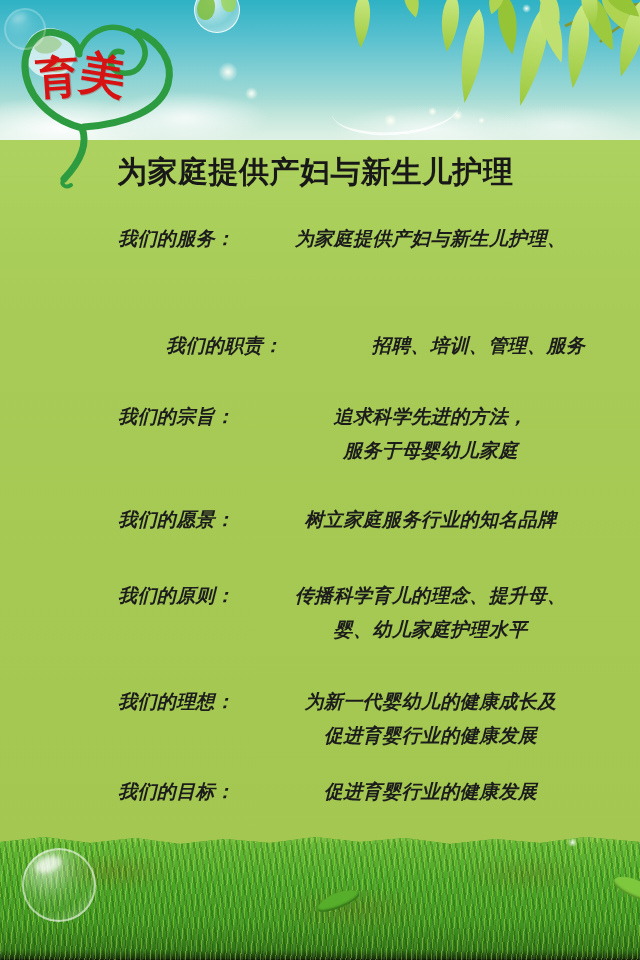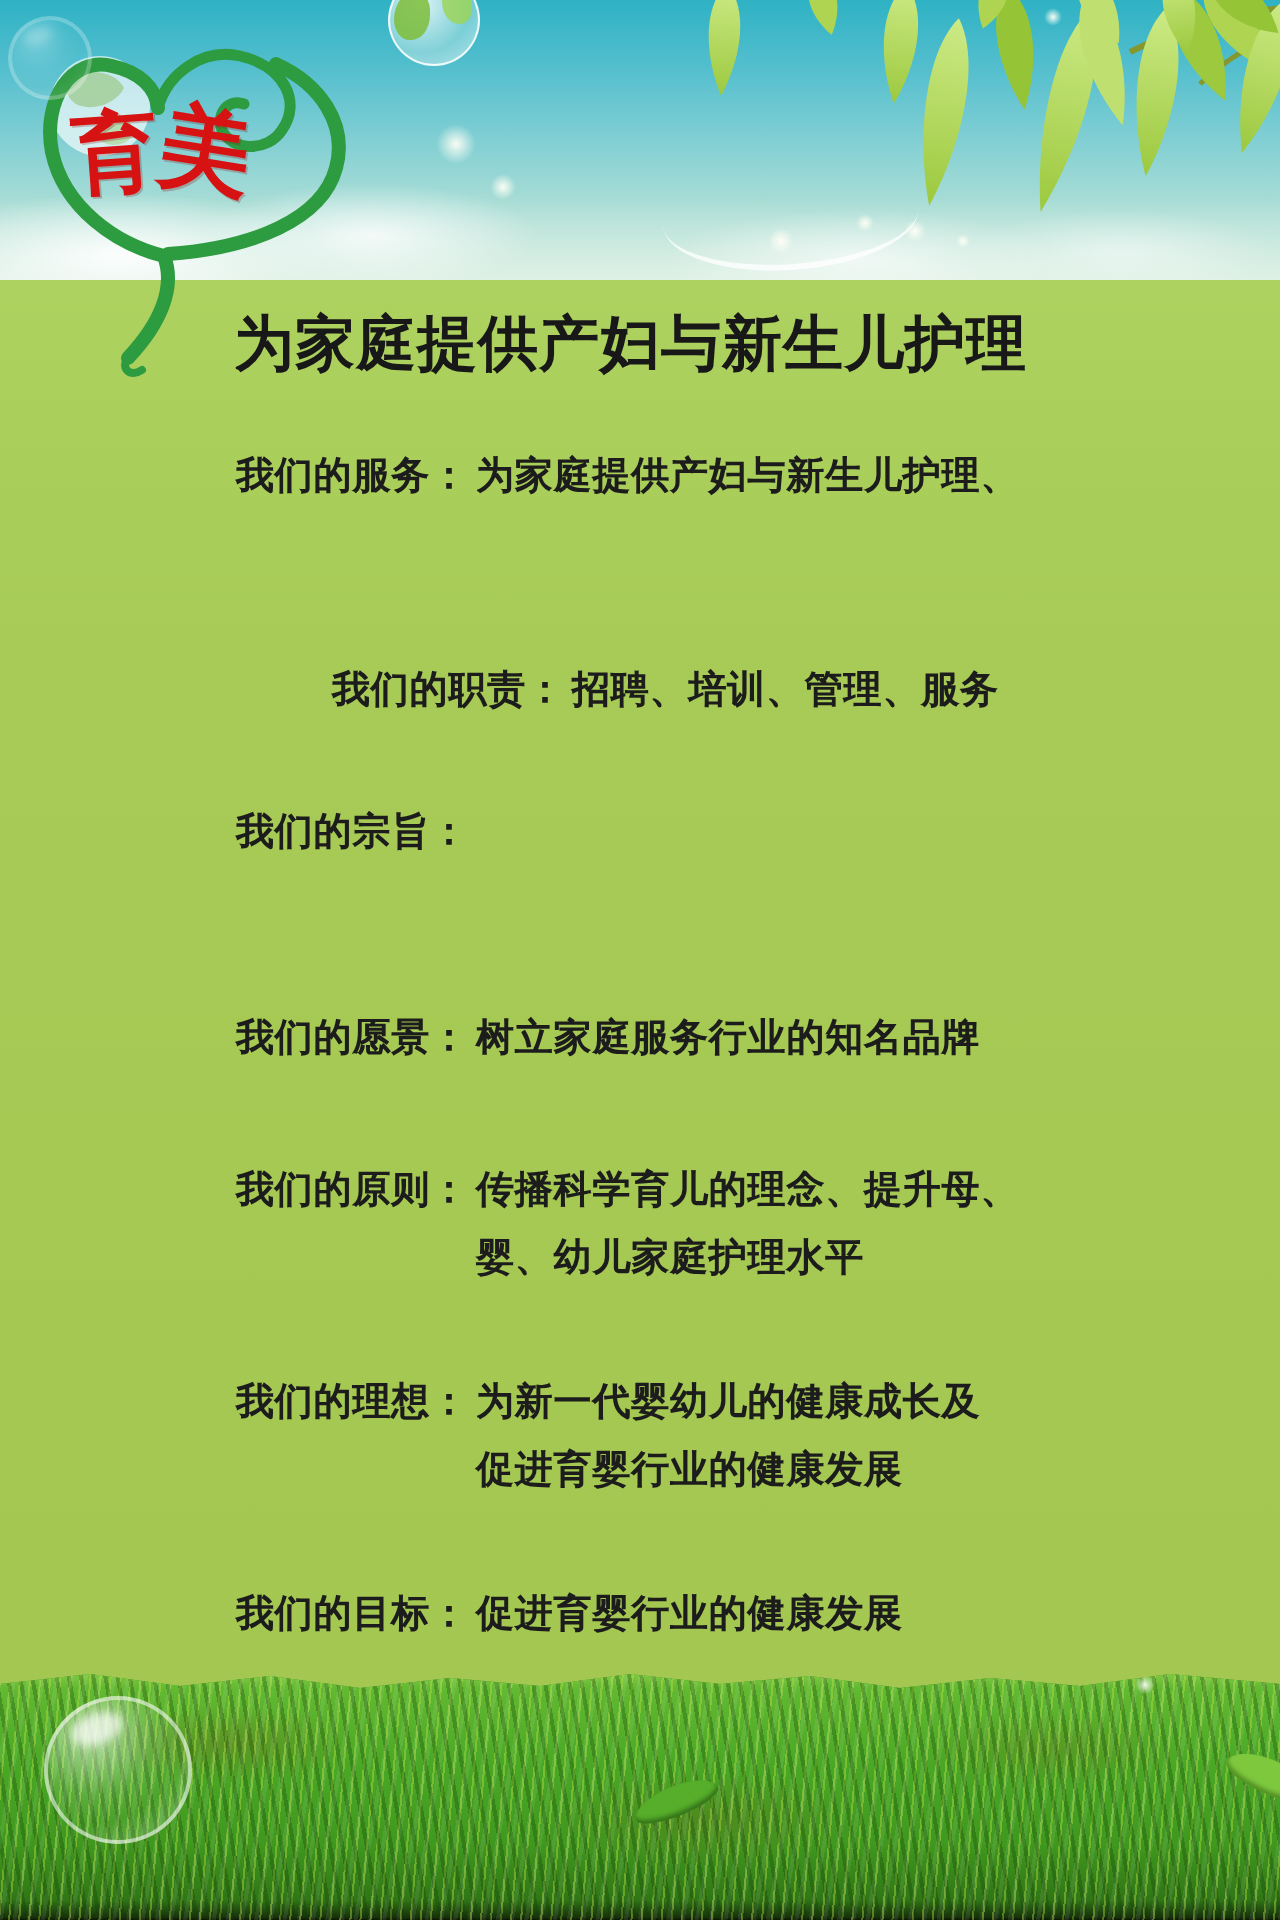--- a/index.html
+++ b/index.html
@@ -56,25 +56,25 @@
              text-shadow:1px 1px 0 rgba(140,10,10,.25);line-height:1;}
   .char-yu{left:36px;top:56px;font-size:43px;transform:rotate(-4deg);}
   .char-mei{left:80px;top:52px;font-size:46px;transform:rotate(9deg);}
 
   
   .leaves{position:absolute;left:300px;top:0;width:340px;height:170px;}
 
   
   .title{position:absolute;left:117px;top:152px;width:480px;
          font-size:30px;font-weight:bold;color:#181818;letter-spacing:.5px;}
-  .section{position:absolute;left:118px;width:505px;display:flex;align-items:flex-start;}
+  .section{position:absolute;left:118px;width:505px;display:flex;align-items:flex-start;font-style:italic;}
   .sec-label{flex:0 0 120px;font-size:19px;font-weight:bold;color:#1c1c1c;line-height:34px;letter-spacing:.4px;}
-  .sec-lines{flex:1;font-size:19px;font-weight:bold;color:#1c1c1c;line-height:34px;letter-spacing:.4px;}
+  .sec-lines{flex:1;font-size:19px;font-weight:bold;color:#1c1c1c;line-height:34px;letter-spacing:.4px;text-align:center;}
   .s1{top:222px;} .s2{top:329px;margin-left:48px;} .s3{top:400px;} .s4{top:503px;}
-  .s5{top:579px;} .s6{top:685px;} .s7{top:791px;}
+  .s5{top:579px;} .s6{top:685px;} .s7{top:775px;}
 
   
   .grass{position:absolute;left:0;top:834px;width:640px;height:126px;
     clip-path:polygon(0 8px,45px 3px,90px 9px,135px 4px,180px 10px,225px 5px,270px 9px,315px 3px,
       360px 8px,405px 4px,450px 10px,495px 5px,540px 9px,585px 3px,640px 8px,640px 126px,0 126px);
     background-color:#3f9c20;
     background-image:
       repeating-linear-gradient(100deg, rgba(255,255,255,.08) 0 2px, rgba(255,255,255,0) 2px 7px),
       repeating-linear-gradient(80deg, rgba(15,55,5,.28) 0 2px, rgba(15,55,5,0) 2px 6px),
       repeating-linear-gradient(95deg, rgba(190,225,70,.4) 0 1px, rgba(190,225,70,0) 1px 5px),
@@ -161,20 +161,24 @@
     </div>
   </div>
   <div class="section s2">
     <div class="sec-label">我们的职责：</div>
     <div class="sec-lines">
       <div>招聘、培训、管理、服务</div>
     </div>
   </div>
   <div class="section s3">
     <div class="sec-label">我们的宗旨：</div>
+    <div class="sec-lines">
+      <div>追求科学先进的方法，</div>
+      <div>服务于母婴幼儿家庭</div>
+    </div>
   </div>
   <div class="section s4">
     <div class="sec-label">我们的愿景：</div>
     <div class="sec-lines">
       <div>树立家庭服务行业的知名品牌</div>
     </div>
   </div>
   <div class="section s5">
     <div class="sec-label">我们的原则：</div>
     <div class="sec-lines">

